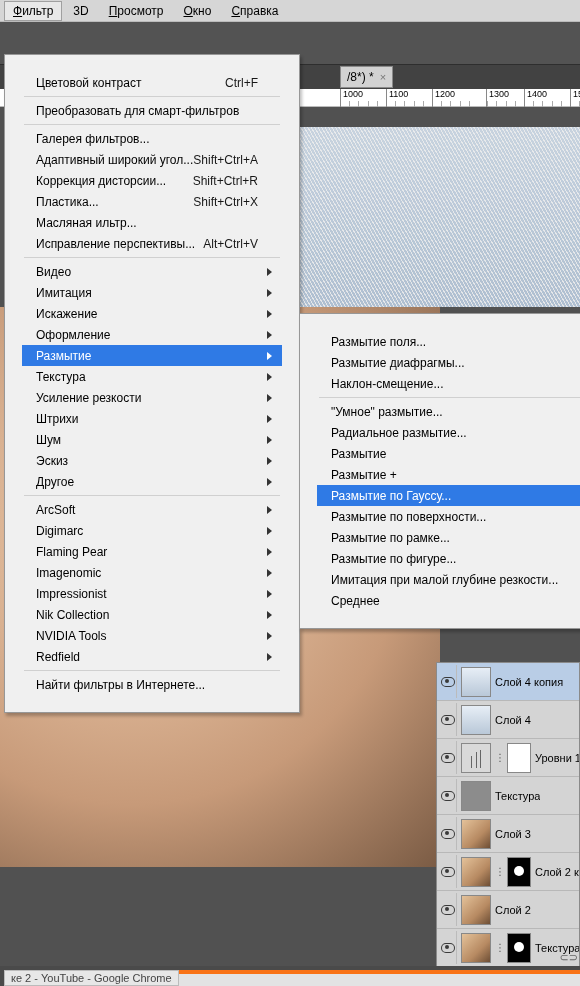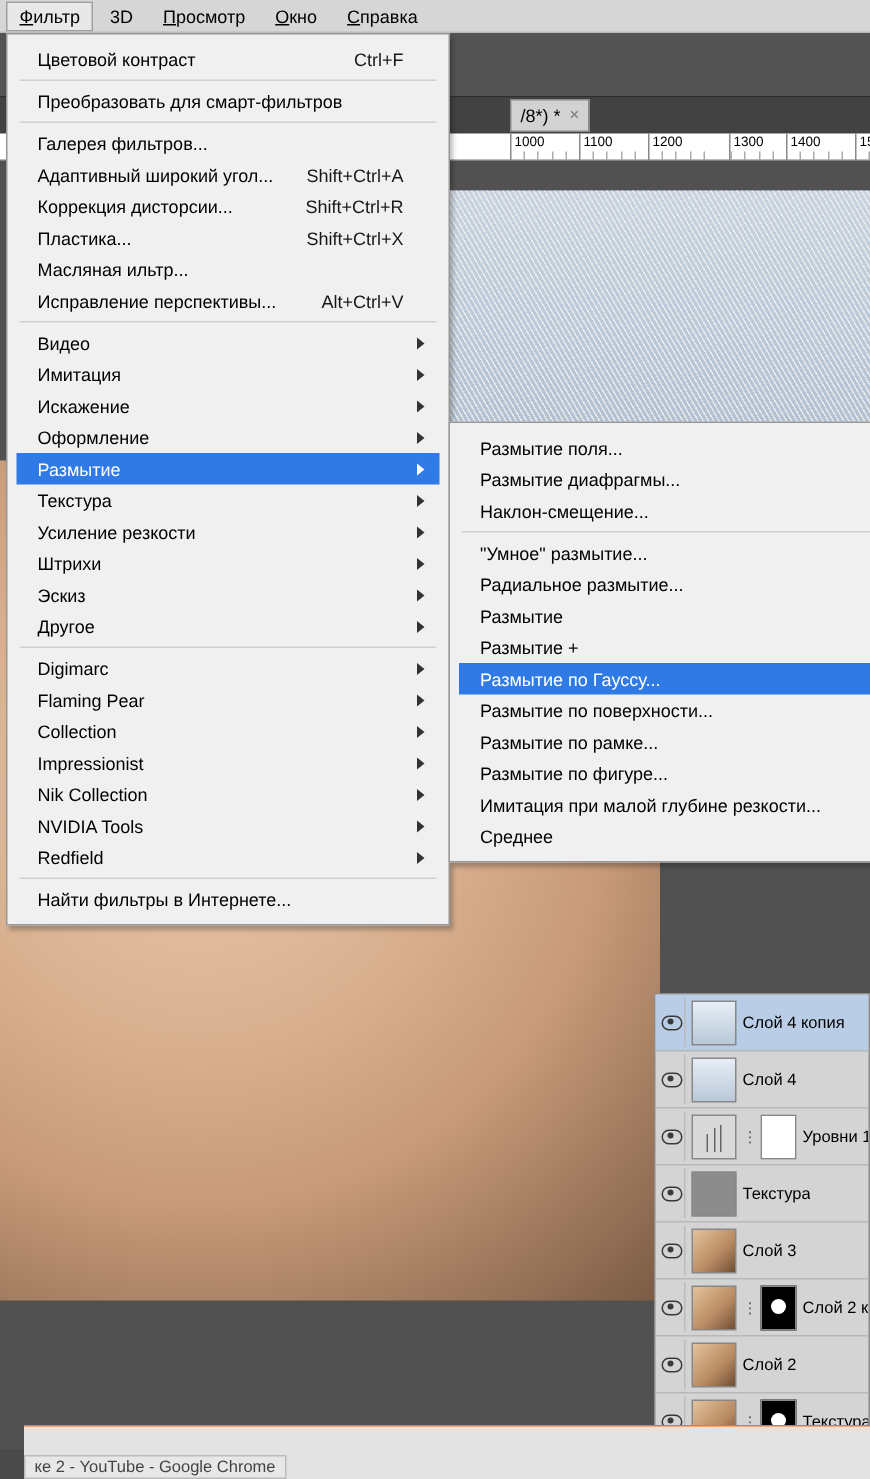--- a/index.html
+++ b/index.html
@@ -189,21 +189,22 @@
     white-space: nowrap;
     overflow: hidden;
   }
 
   
   .menu {
     position: absolute;
     background: #f0f0f0;
     border: 1px solid #979797;
     box-shadow: 2px 3px 3px rgba(0,0,0,0.25);
-    padding: 6px;
+    padding: 17px;
+    margin-top: 32px;
   }
   .menu-filter {
     top: 22px;
     left: 4px;
     width: 296px;
   }
   .menu-blur {
     top: 281px;
     left: 299px;
     width: 304px;
@@ -233,24 +234,24 @@
     display: flex; align-items: center;
   }
   .arrow::after {
     content: "";
     border: 4px solid transparent;
     border-left: 5px solid #333;
   }
 
   .status-bar {
     position: absolute;
-    left: 16px; right: 0; bottom: 0;
-    height: 36px;
+    left: 4px; right: 0; bottom: 0;
+    height: 16px;
     background: #e3e3e3;
-    border-top: 1px solid #f97316;
+    border-top: 4px solid #f97316;
   }
   .taskbar {
     position: absolute;
     left: 0; bottom: 0;
     height: 16px;
     background: #e7e7e7;
     padding: 0 6px;
     font-size: 11px;
     color: #444;
     display: flex;
@@ -448,38 +449,46 @@
     </div>
     <div class="menu-row">
       <span>Усиление резкости</span>
       <span class="arrow"></span>
     </div>
     <div class="menu-row">
       <span>Штрихи</span>
       <span class="arrow"></span>
     </div>
     <div class="menu-row">
+      <span>Шум</span>
+      <span class="arrow"></span>
+    </div>
+    <div class="menu-row">
       <span>Эскиз</span>
       <span class="arrow"></span>
     </div>
     <div class="menu-row">
       <span>Другое</span>
       <span class="arrow"></span>
     </div>
     <div class="sep"></div>
     <div class="menu-row">
+      <span>ArcSoft</span>
+      <span class="arrow"></span>
+    </div>
+    <div class="menu-row">
       <span>Digimarc</span>
       <span class="arrow"></span>
     </div>
     <div class="menu-row">
       <span>Flaming Pear</span>
       <span class="arrow"></span>
     </div>
     <div class="menu-row">
-      <span>Collection</span>
+      <span>Imagenomic</span>
       <span class="arrow"></span>
     </div>
     <div class="menu-row">
       <span>Impressionist</span>
       <span class="arrow"></span>
     </div>
     <div class="menu-row">
       <span>Nik Collection</span>
       <span class="arrow"></span>
     </div>

